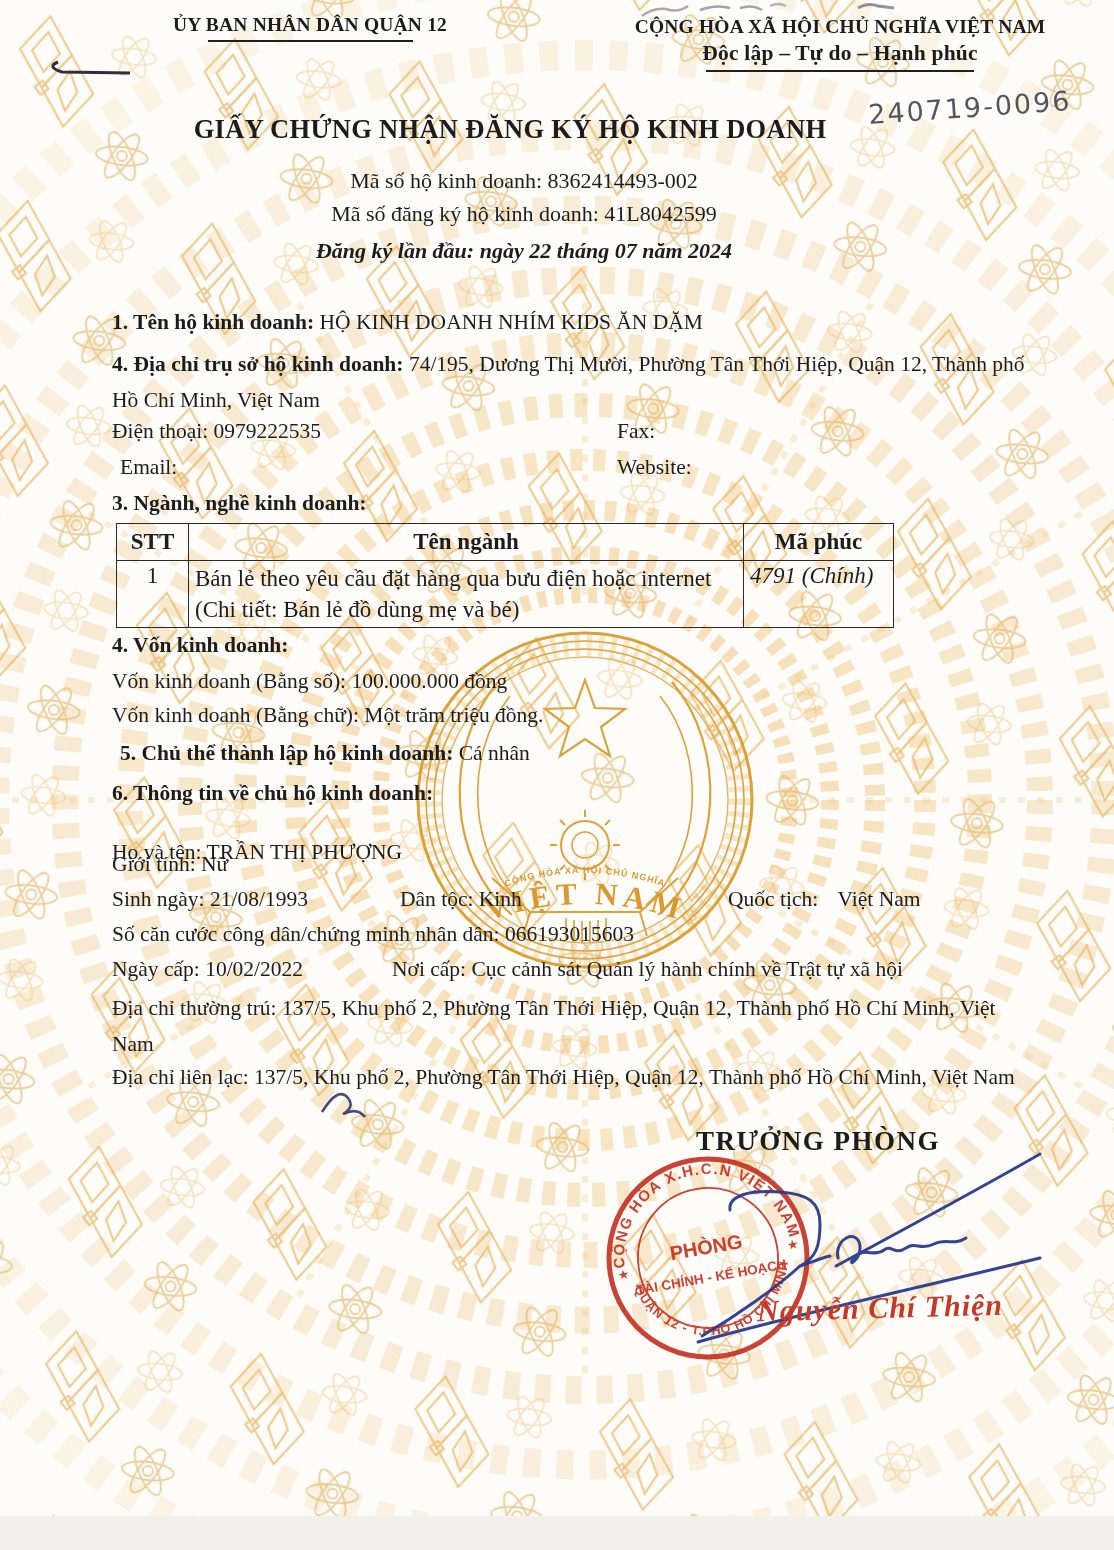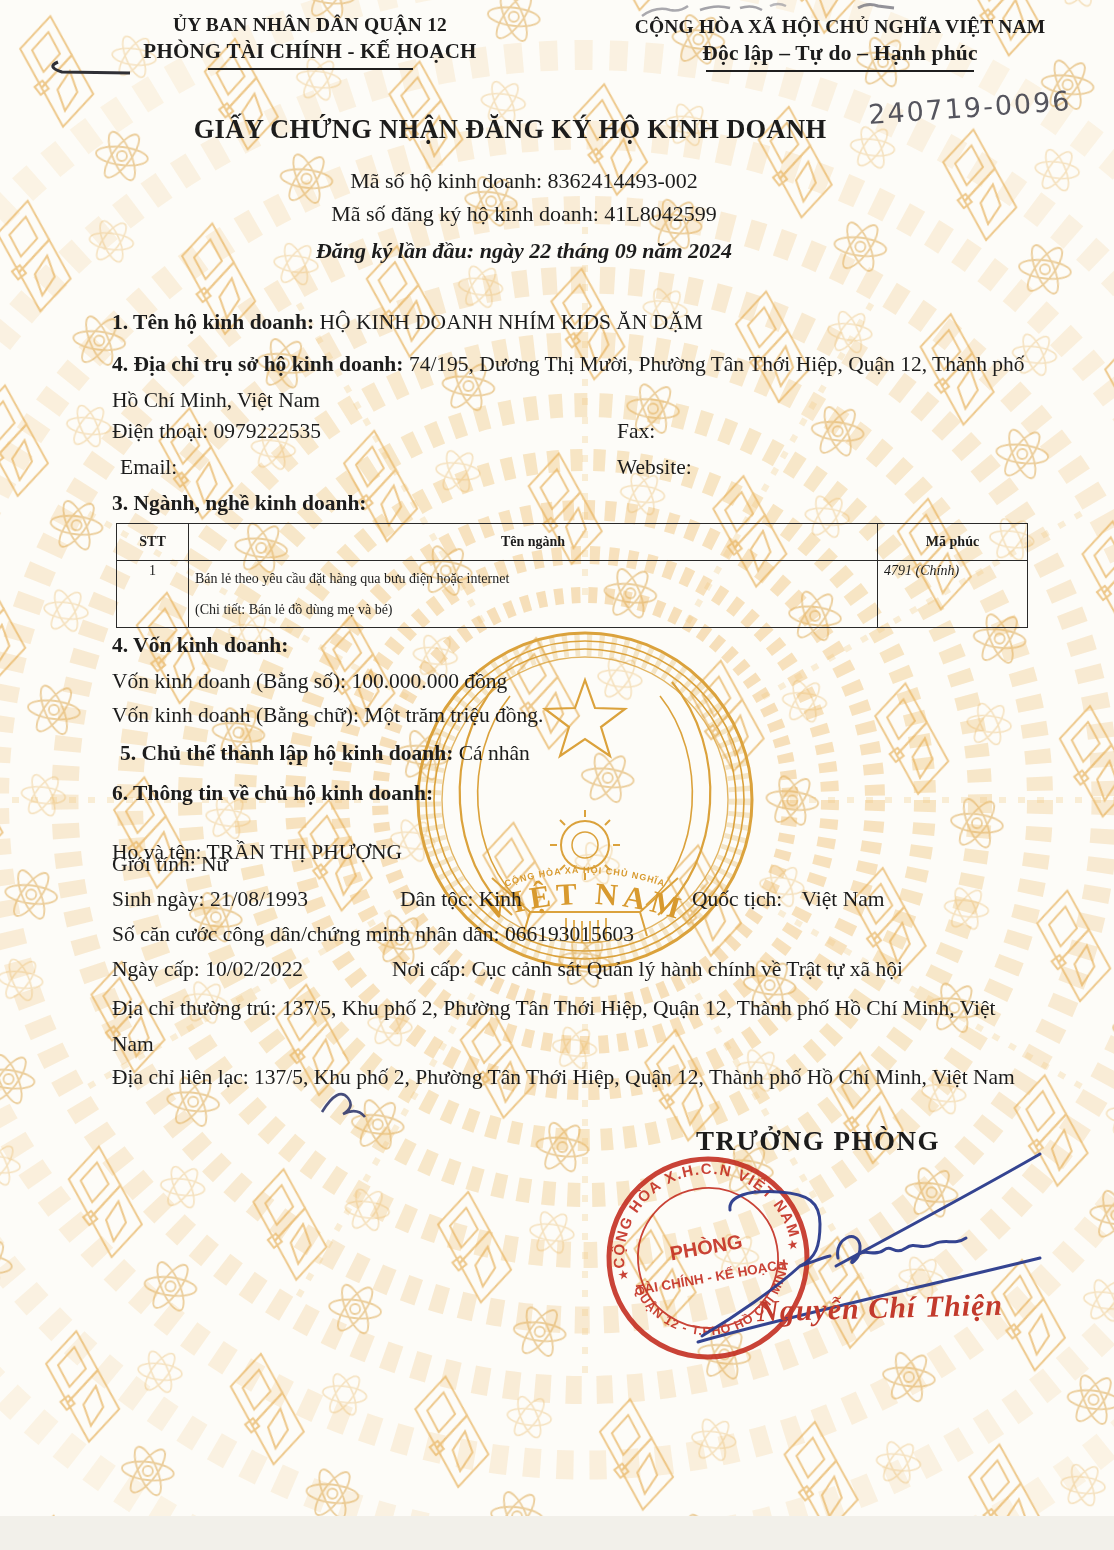--- a/index.html
+++ b/index.html
@@ -17,22 +17,22 @@
   .hdr1{font-size:19.5px;font-weight:bold;letter-spacing:.2px;}
   .hdr2{font-size:21px;font-weight:bold;margin-top:3px;letter-spacing:.2px;}
   .rule{height:0;border-top:2px solid #1f1f1f;margin:4px auto 0;}
   .title{font-size:26.5px;font-weight:bold;letter-spacing:.3px;}
   .meta{font-size:22px;}
   .handwr{
     font-family:"DejaVu Sans",sans-serif;font-size:27px;color:#43434e;
     letter-spacing:2px;transform:rotate(-4deg);opacity:.9;
   }
   table.industry{
-    border-collapse:collapse;width:912px;table-layout:fixed;
-    font-size:14px;background:transparent;
+    border-collapse:collapse;width:778px;table-layout:fixed;
+    font-size:23px;background:transparent;
   }
   table.industry th,table.industry td{border:1.8px solid #2a2a2a;padding:2px 6px;}
   table.industry th{font-weight:bold;text-align:center;height:32px;}
   td.stt{text-align:center;vertical-align:top;padding-top:5px;}
   td.nm{vertical-align:top;line-height:31px;padding-top:4px;}
   td.code{vertical-align:top;font-style:italic;padding-top:5px;}
   .sign-title{font-size:27px;font-weight:bold;letter-spacing:1.5px;}
   .signer-name{
     font-size:30px;font-weight:bold;font-style:italic;color:#c23a2c;
     letter-spacing:1px;transform:rotate(-1.5deg);
@@ -135,41 +135,40 @@
     </g>
 
     <path d="M 58 62 q -12 5 4 10 l 68 1" fill="none" stroke="#2f2f35" stroke-width="3.2"></path>
 
     <path d="M 322 1112 q 16 -26 26 -14 q 7 9 -5 16 q 14 -7 22 3" fill="none" stroke="#323a6e" stroke-width="2.6" opacity="0.9"></path>
     <rect y="1516" width="1114" height="34" fill="#f2f0ea"></rect>
   </svg>
 
   <div class="abs ctr" style="left:90px;top:14px;width:440px;">
     <div class="hdr1">ỦY BAN NHÂN DÂN QUẬN 12</div>
-    <div class="hdr2">PHÒNG TÀI CHÍNH - KẾ HOẠCH</div>
     <div class="rule" style="width:205px;"></div>
   </div>
   <div class="abs ctr title" style="left:100px;top:114px;width:820px;">GIẤY CHỨNG NHẬN ĐĂNG KÝ HỘ KINH DOANH</div>
 
   <div class="abs ctr" style="left:590px;top:16px;width:500px;">
     <div class="hdr1">CỘNG HÒA XÃ HỘI CHỦ NGHĨA VIỆT NAM</div>
     <div class="hdr2" style="font-size:21.5px;">Độc lập – Tự do – Hạnh phúc</div>
     <div class="rule" style="width:268px;"></div>
   </div>
   <div class="abs handwr" style="left:868px;top:92px;">240719-0096</div>
 
   <div class="abs ctr meta" style="left:114px;top:168px;width:820px;">
     <span>Mã số hộ kinh doanh:</span>
     <span>8362414493-002</span>
   </div>
   <div class="abs ctr meta" style="left:114px;top:201px;width:820px;">
     <span>Mã số đăng ký hộ kinh doanh:</span>
     <span>41L8042599</span>
   </div>
-  <div class="abs ctr meta b" style="left:114px;top:238px;width:820px;font-style:italic;">Đăng ký lần đầu: ngày 22 tháng 09 năm 2024</div>
+  <div class="abs ctr meta b" style="left:114px;top:238px;width:820px;font-style:italic;">Đăng ký lần đầu: ngày 22 tháng 07 năm 2024</div>
 
   <div class="line" style="left:112px;top:310px;">
     <span class="b">1. Tên hộ kinh doanh:</span>
     <span>HỘ KINH DOANH NHÍM KIDS ĂN DẶM</span>
   </div>
   <div class="line wrap" style="left:112px;top:347px;width:930px;">
     <span class="b">4. Địa chỉ trụ sở hộ kinh doanh:</span>
     <span>74/195, Dương Thị Mười, Phường Tân Thới Hiệp, Quận 12, Thành phố Hồ Chí Minh, Việt Nam</span>
   </div>
   <div class="line" style="left:112px;top:419px;">
@@ -230,21 +229,21 @@
     <span>Nữ</span>
   </div>
   <div class="line" style="left:112px;top:887px;">
     <span>Sinh ngày:</span>
     <span>21/08/1993</span>
   </div>
   <div class="line" style="left:400px;top:887px;">
     <span>Dân tộc:</span>
     <span>Kinh</span>
   </div>
-  <div class="line" style="left:692px;top:887px;">
+  <div class="line" style="left:728px;top:887px;">
     <span>Quốc tịch:</span>
     <span class="gap">Việt Nam</span>
   </div>
   <div class="line" style="left:112px;top:922px;">
     <span>Số căn cước công dân/chứng minh nhân dân:</span>
     <span>066193015603</span>
   </div>
   <div class="line" style="left:112px;top:957px;">
     <span>Ngày cấp:</span>
     <span>10/02/2022</span>

